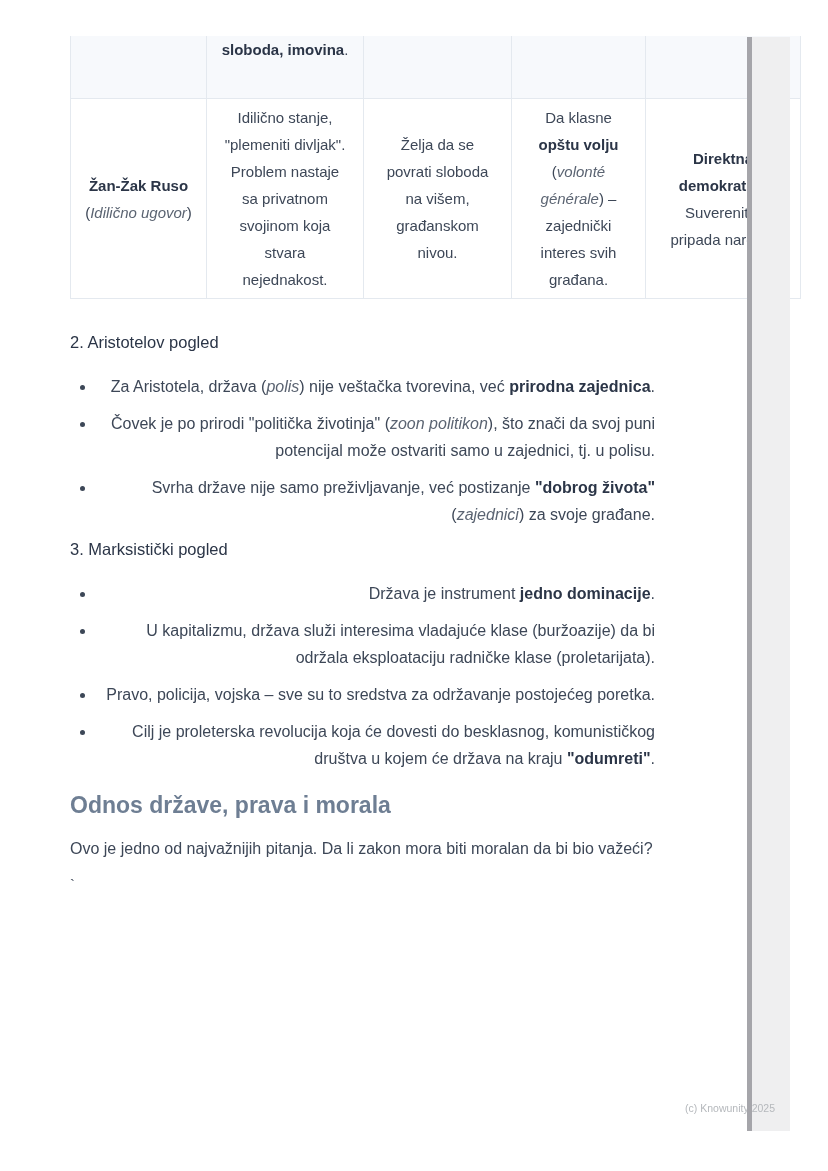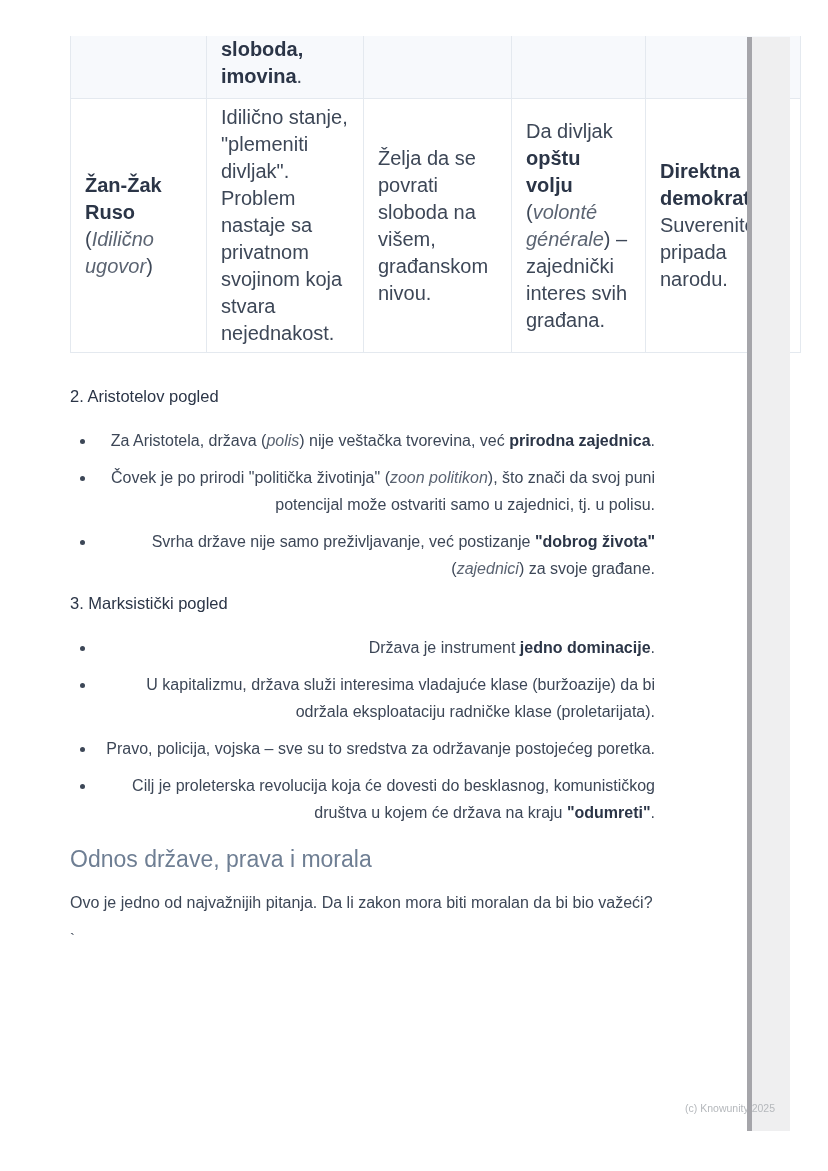--- a/index.html
+++ b/index.html
@@ -3,32 +3,32 @@
 <meta charset="utf-8">
 <style>
   html,body{margin:0;padding:0;}
   body{
     width:828px;height:1171px;position:relative;background:#ffffff;
     font-family:"Liberation Sans","DejaVu Sans",sans-serif;
     color:#3d4757;overflow:hidden;
   }
   .content{position:absolute;left:70px;top:36px;width:585px;}
   
-  table.phil{border-collapse:collapse;table-layout:fixed;width:585px;font-size:20px;line-height:27px;}
+  table.phil{border-collapse:collapse;table-layout:fixed;width:585px;font-size:15px;line-height:27px;text-align:center;}
   table.phil td{border:1px solid #e4e9ef;padding:5px 14px;vertical-align:middle;word-wrap:break-word;}
   table.phil tr.partial td{border-top:none;background:#f7f9fc;vertical-align:top;padding-top:0;padding-bottom:8px;height:54px;}
   .c1{width:107px}.c2{width:128px}.c3{width:119px}.c4{width:105px}.c5{width:126px}
   
   .b{font-weight:700;color:#2b3547;}
   .i{font-style:italic;color:#5b6472;}
   h3.sub{font-size:16.5px;line-height:22px;font-weight:400;color:#2b3547;margin:6px 0 20px 0;}
   h3.first{margin-top:32px;}
   ul.blist{margin:0;padding:0 0 0 26px;list-style:disc;}
   ul.blist li{font-size:16px;line-height:27px;margin:0 0 10px 0;text-align:right;}
-  h2.big{font-size:23px;line-height:30px;font-weight:400;color:#6e7e93;margin:18px 0 15px 0;}
+  h2.big{font-size:23px;line-height:30px;font-weight:700;color:#6e7e93;margin:18px 0 15px 0;}
   p.lead{font-size:16px;line-height:27px;margin:0;text-align:justify;}
   .stray{font-size:15px;margin-top:14px;color:#3d4757;}
   
   .edge-panel{position:absolute;left:752px;top:37px;width:38px;height:1094px;background:#efeff0;z-index:2;}
   .edge-line{position:absolute;left:747px;top:37px;width:5px;height:1094px;background:#a5a5aa;z-index:4;}
   
   .footer{position:absolute;right:53px;top:1102px;font-size:10.5px;color:#b5b8bc;z-index:3;}
 </style>
 </head>
 <body>
@@ -41,21 +41,21 @@
       <td class="c1"></td>
       <td class="c2"><span class="b">sloboda, imovina</span><span>.</span></td>
       <td class="c3"></td>
       <td class="c4"></td>
       <td class="c5"></td>
     </tr>
     <tr>
       <td class="c1"><span class="b">Žan-Žak Ruso</span><span> (</span><span class="i">Idilično ugovor</span><span>)</span></td>
       <td class="c2"><span>Idilično stanje, "plemeniti divljak". Problem nastaje sa privatnom svojinom koja stvara nejednakost.</span></td>
       <td class="c3"><span>Želja da se povrati sloboda na višem, građanskom nivou.</span></td>
-      <td class="c4"><span>Da divljak </span><span class="b">opštu volju</span><span> (</span><span class="i">volonté générale</span><span>) – zajednički interes svih građana.</span></td>
+      <td class="c4"><span>Da klasne </span><span class="b">opštu volju</span><span> (</span><span class="i">volonté générale</span><span>) – zajednički interes svih građana.</span></td>
       <td class="c5"><span class="b">Direktna demokratija</span><span>. Suverenitet pripada narodu.</span></td>
     </tr>
   </tbody>
     </table>
 
   <h3 class="sub first">2. Aristotelov pogled</h3>
 
   <ul class="blist">
     <li><span>Za Aristotela, država (</span><span class="i">polis</span><span>) nije veštačka tvorevina, već </span><span class="b">prirodna zajednica</span><span>.</span></li>
     <li><span>Čovek je po prirodi "politička životinja" (</span><span class="i">zoon politikon</span><span>), što znači da svoj puni potencijal može ostvariti samo u zajednici, tj. u polisu.</span></li>

